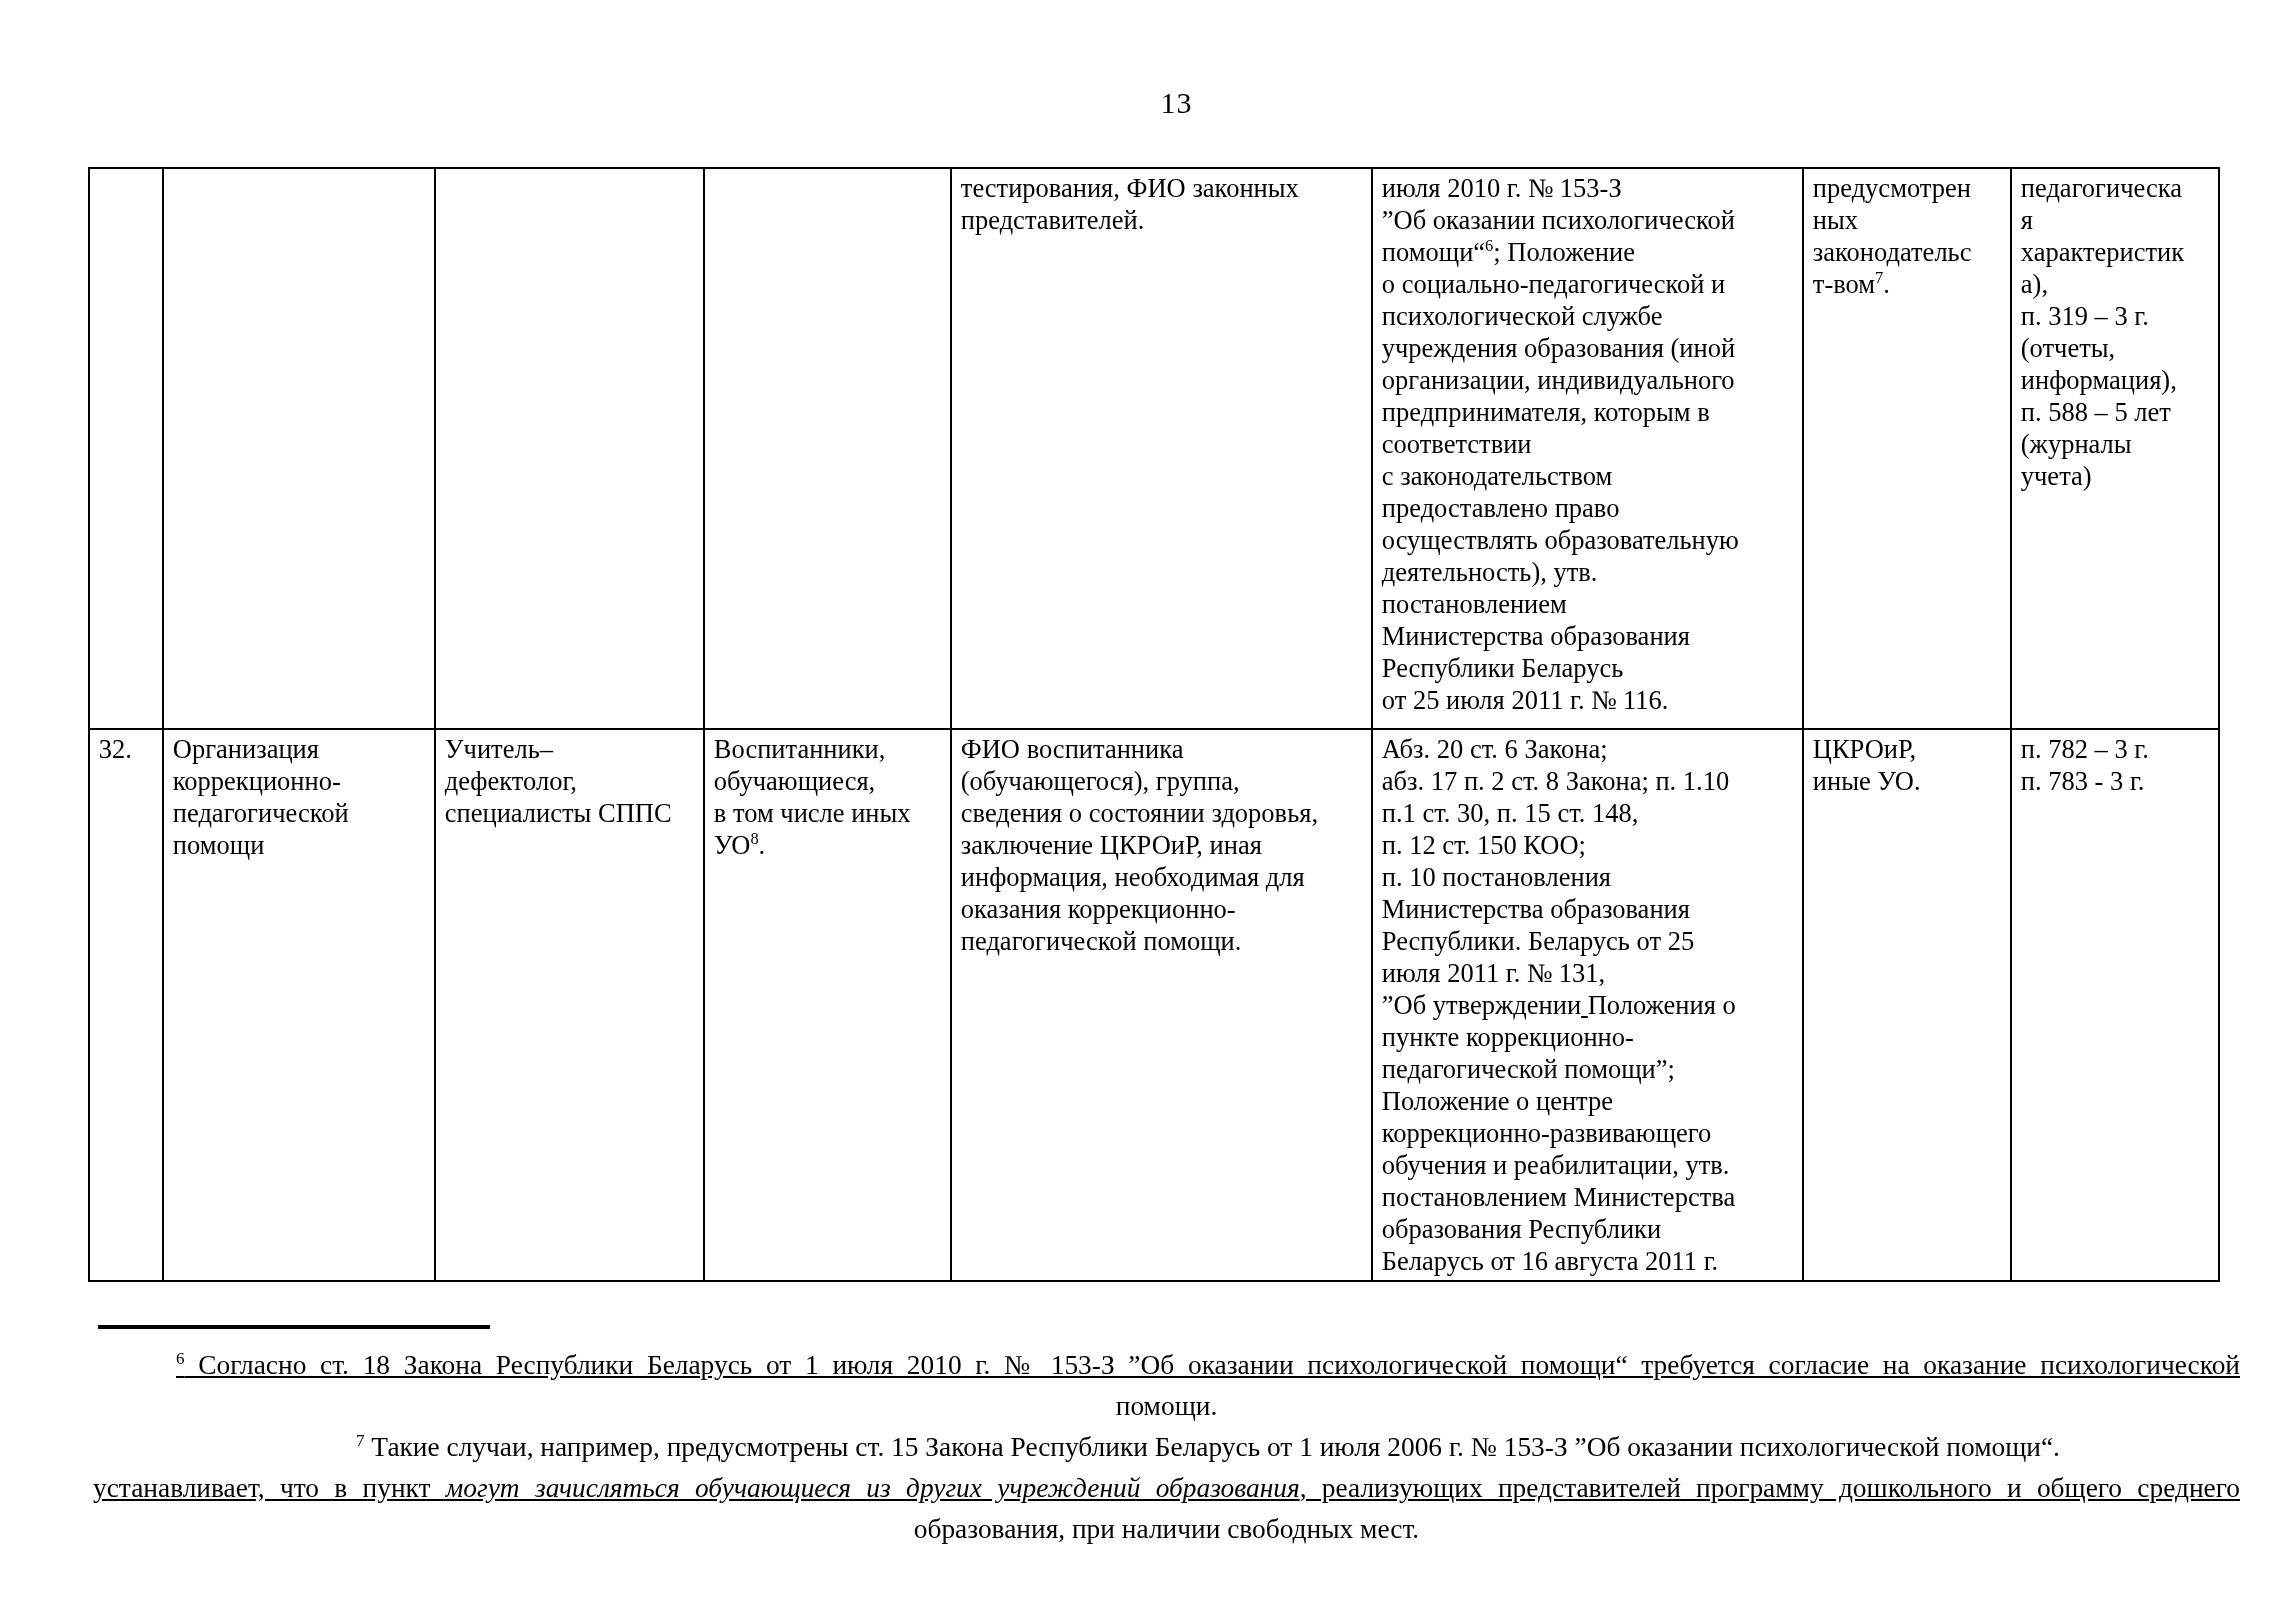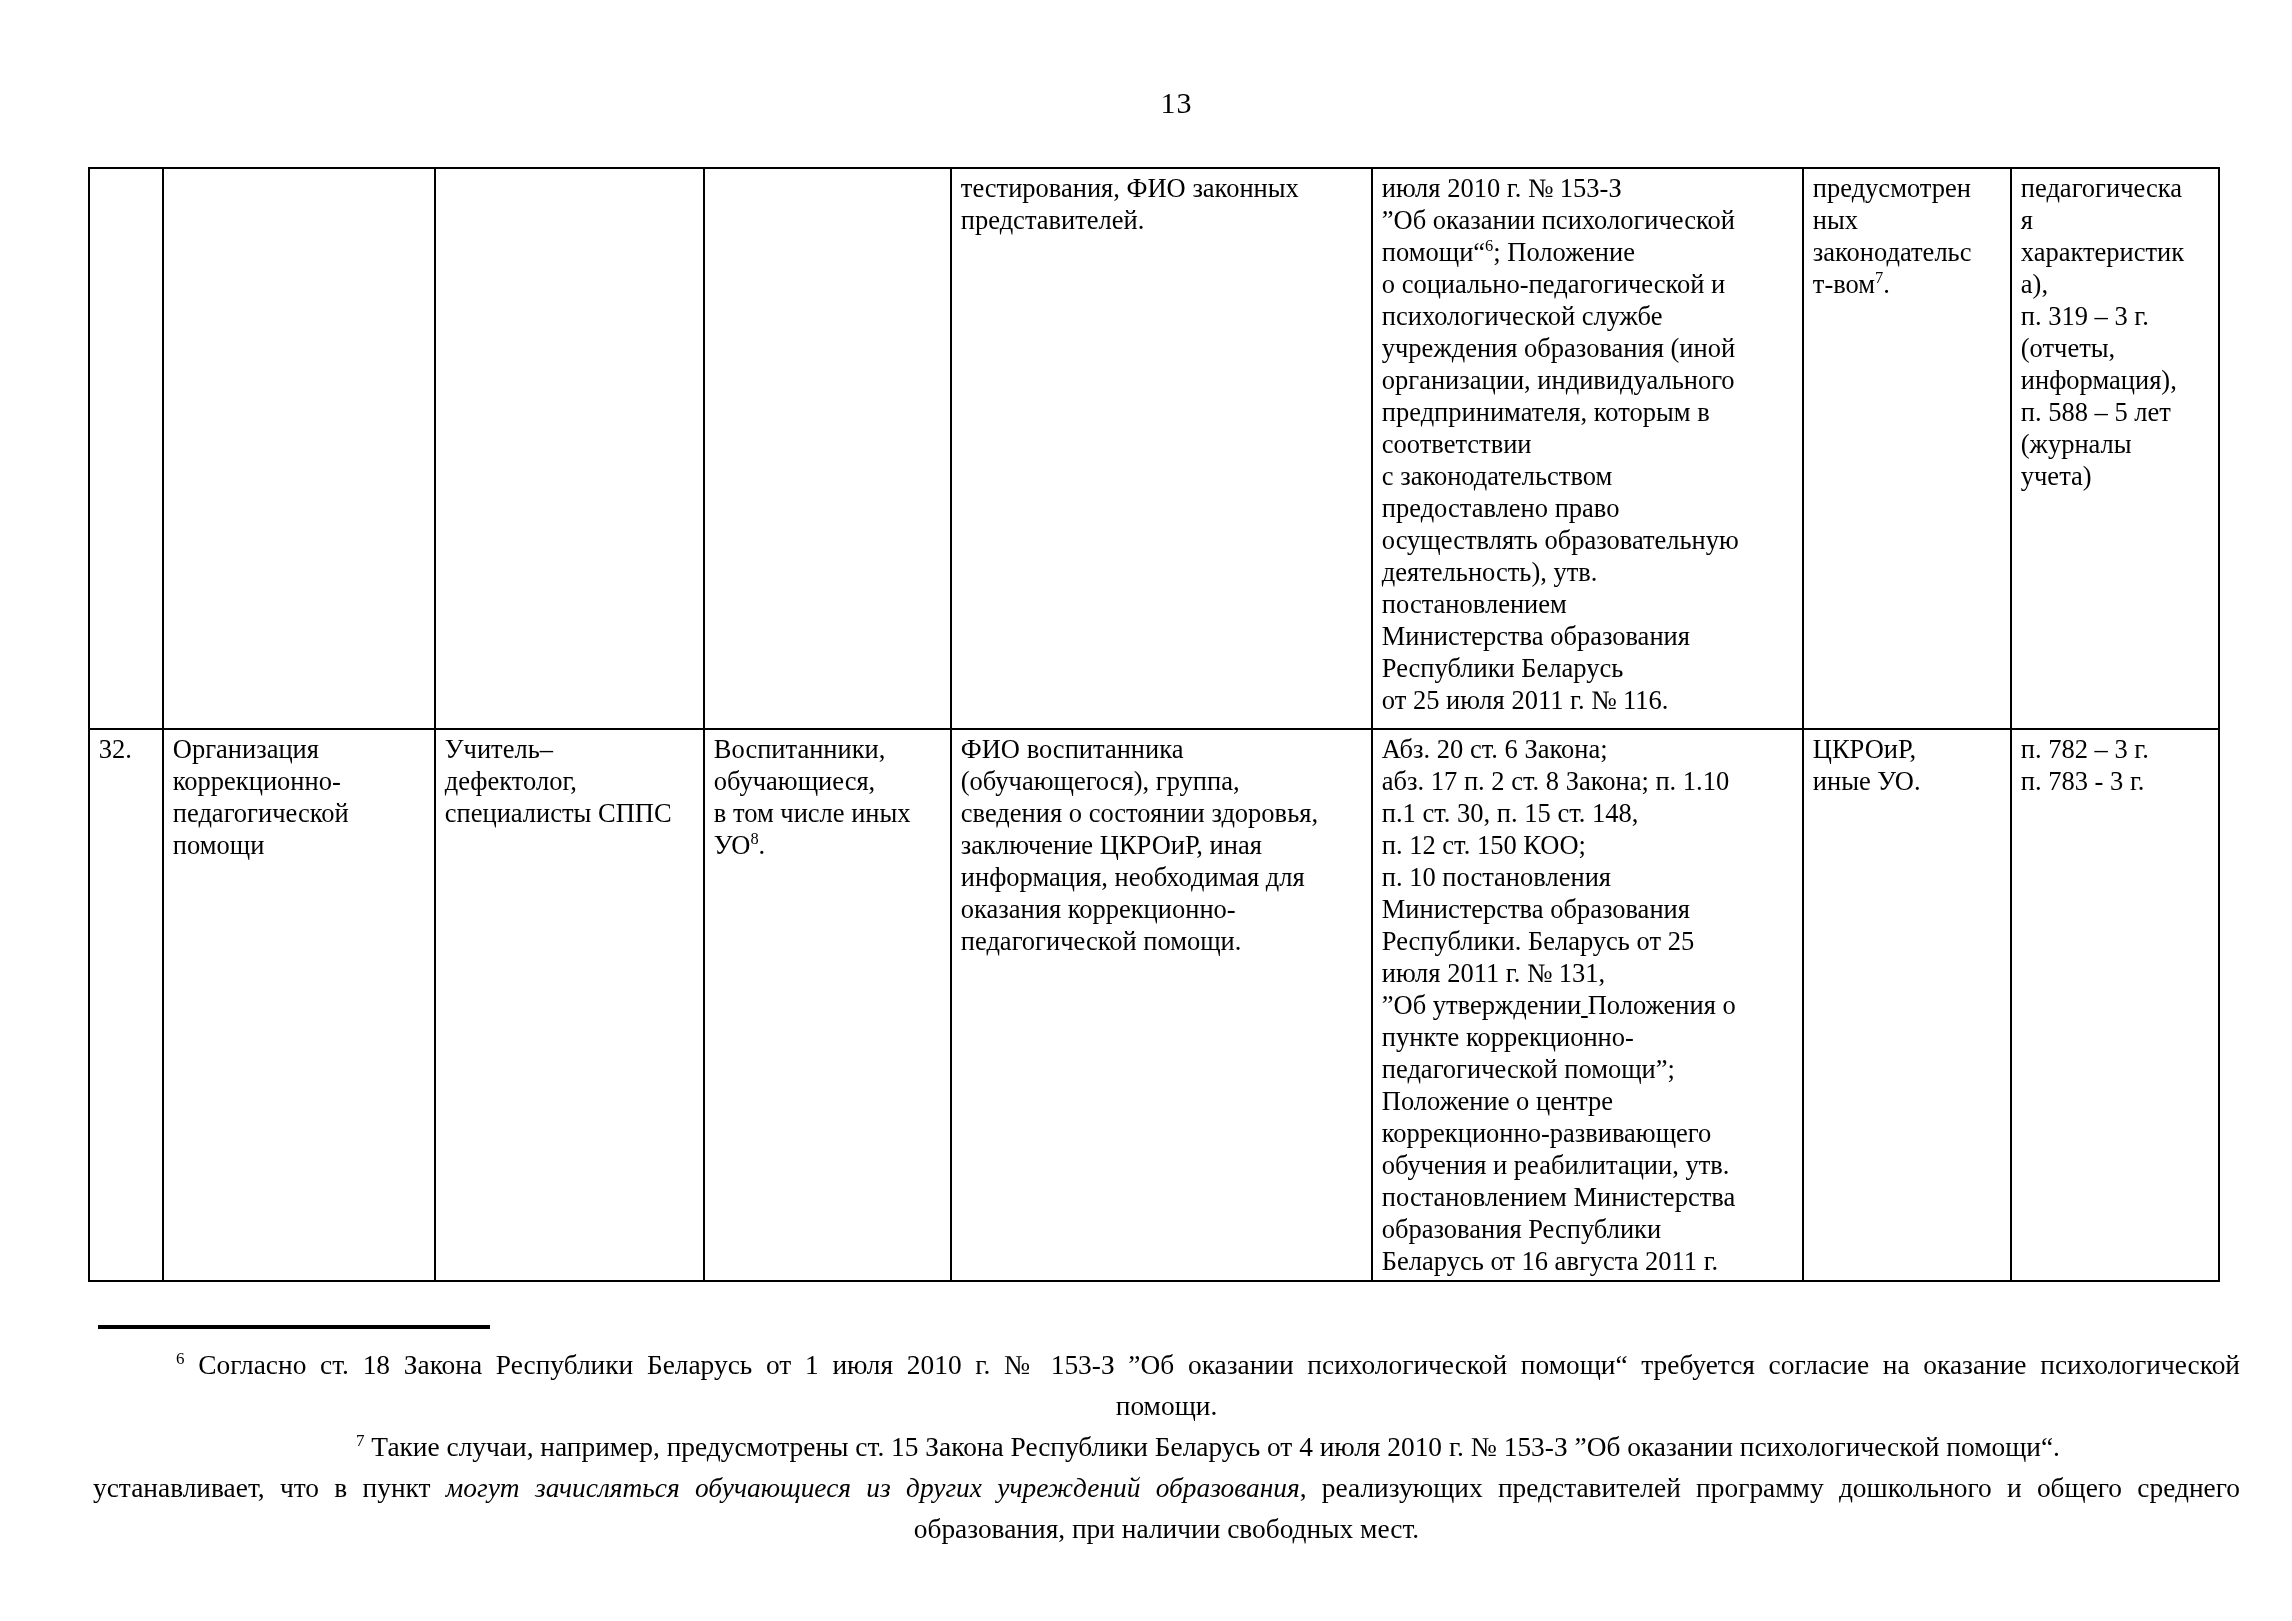--- a/index.html
+++ b/index.html
@@ -39,21 +39,21 @@
   .footnote-rule {
     position: absolute; left: 98px; top: 1325px;
     width: 392px; height: 3.9px; background: #000;
   }
   .footnotes {
     position: absolute; left: 93px; top: 1345px; width: 2147px;
     font-size: 27.4px; line-height: 41px;
   }
   .fn-line { min-height: 41px; text-align: center; }
   .fn-line.ind  { text-indent: 83px; }
-  .fn-line.just { text-align: justify; text-align-last: justify; }
+  .fn-line.just { text-align: justify; text-align-last: justify; text-decoration: underline; }
 </style>
 </head>
 <body>
 
 <div class="page">
 
   <div class="page-number">13</div>
 
   <table class="doc-table">
     <colgroup>
@@ -152,21 +152,21 @@
   </table>
 
   <div class="footnote-rule"></div>
 
   <div class="footnotes">
       <div>
         <div class="fn-line just ind"><sup>6</sup><span> Согласно ст. 18 Закона Республики Беларусь от 1 июля 2010 г. № 153-З ”Об оказании психологической помощи“ требуется согласие на оказание психологической</span></div>
         <div class="fn-line"><span>помощи.</span></div>
       </div>
       <div>
-        <div class="fn-line ind"><sup>7</sup><span> Такие случаи, например, предусмотрены ст. 15 Закона Республики Беларусь от 4 июля 2010 г. № 153-З ”Об оказании психологической помощи“.</span></div>
+        <div class="fn-line ind"><sup>7</sup><span> Такие случаи, например, предусмотрены ст. 15 Закона Республики Беларусь от 1 июля 2006 г. № 153-З ”Об оказании психологической помощи“.</span></div>
       </div>
       <div>
         <div class="fn-line just"><span>устанавливает, что в пункт </span><span class="i">могут зачисляться обучающиеся из других учреждений образования</span><span>, реализующих представителей программу дошкольного и общего среднего</span></div>
         <div class="fn-line"><span>образования, при наличии свободных мест.</span></div>
       </div>
     </div>
 
 </div>
 
 

